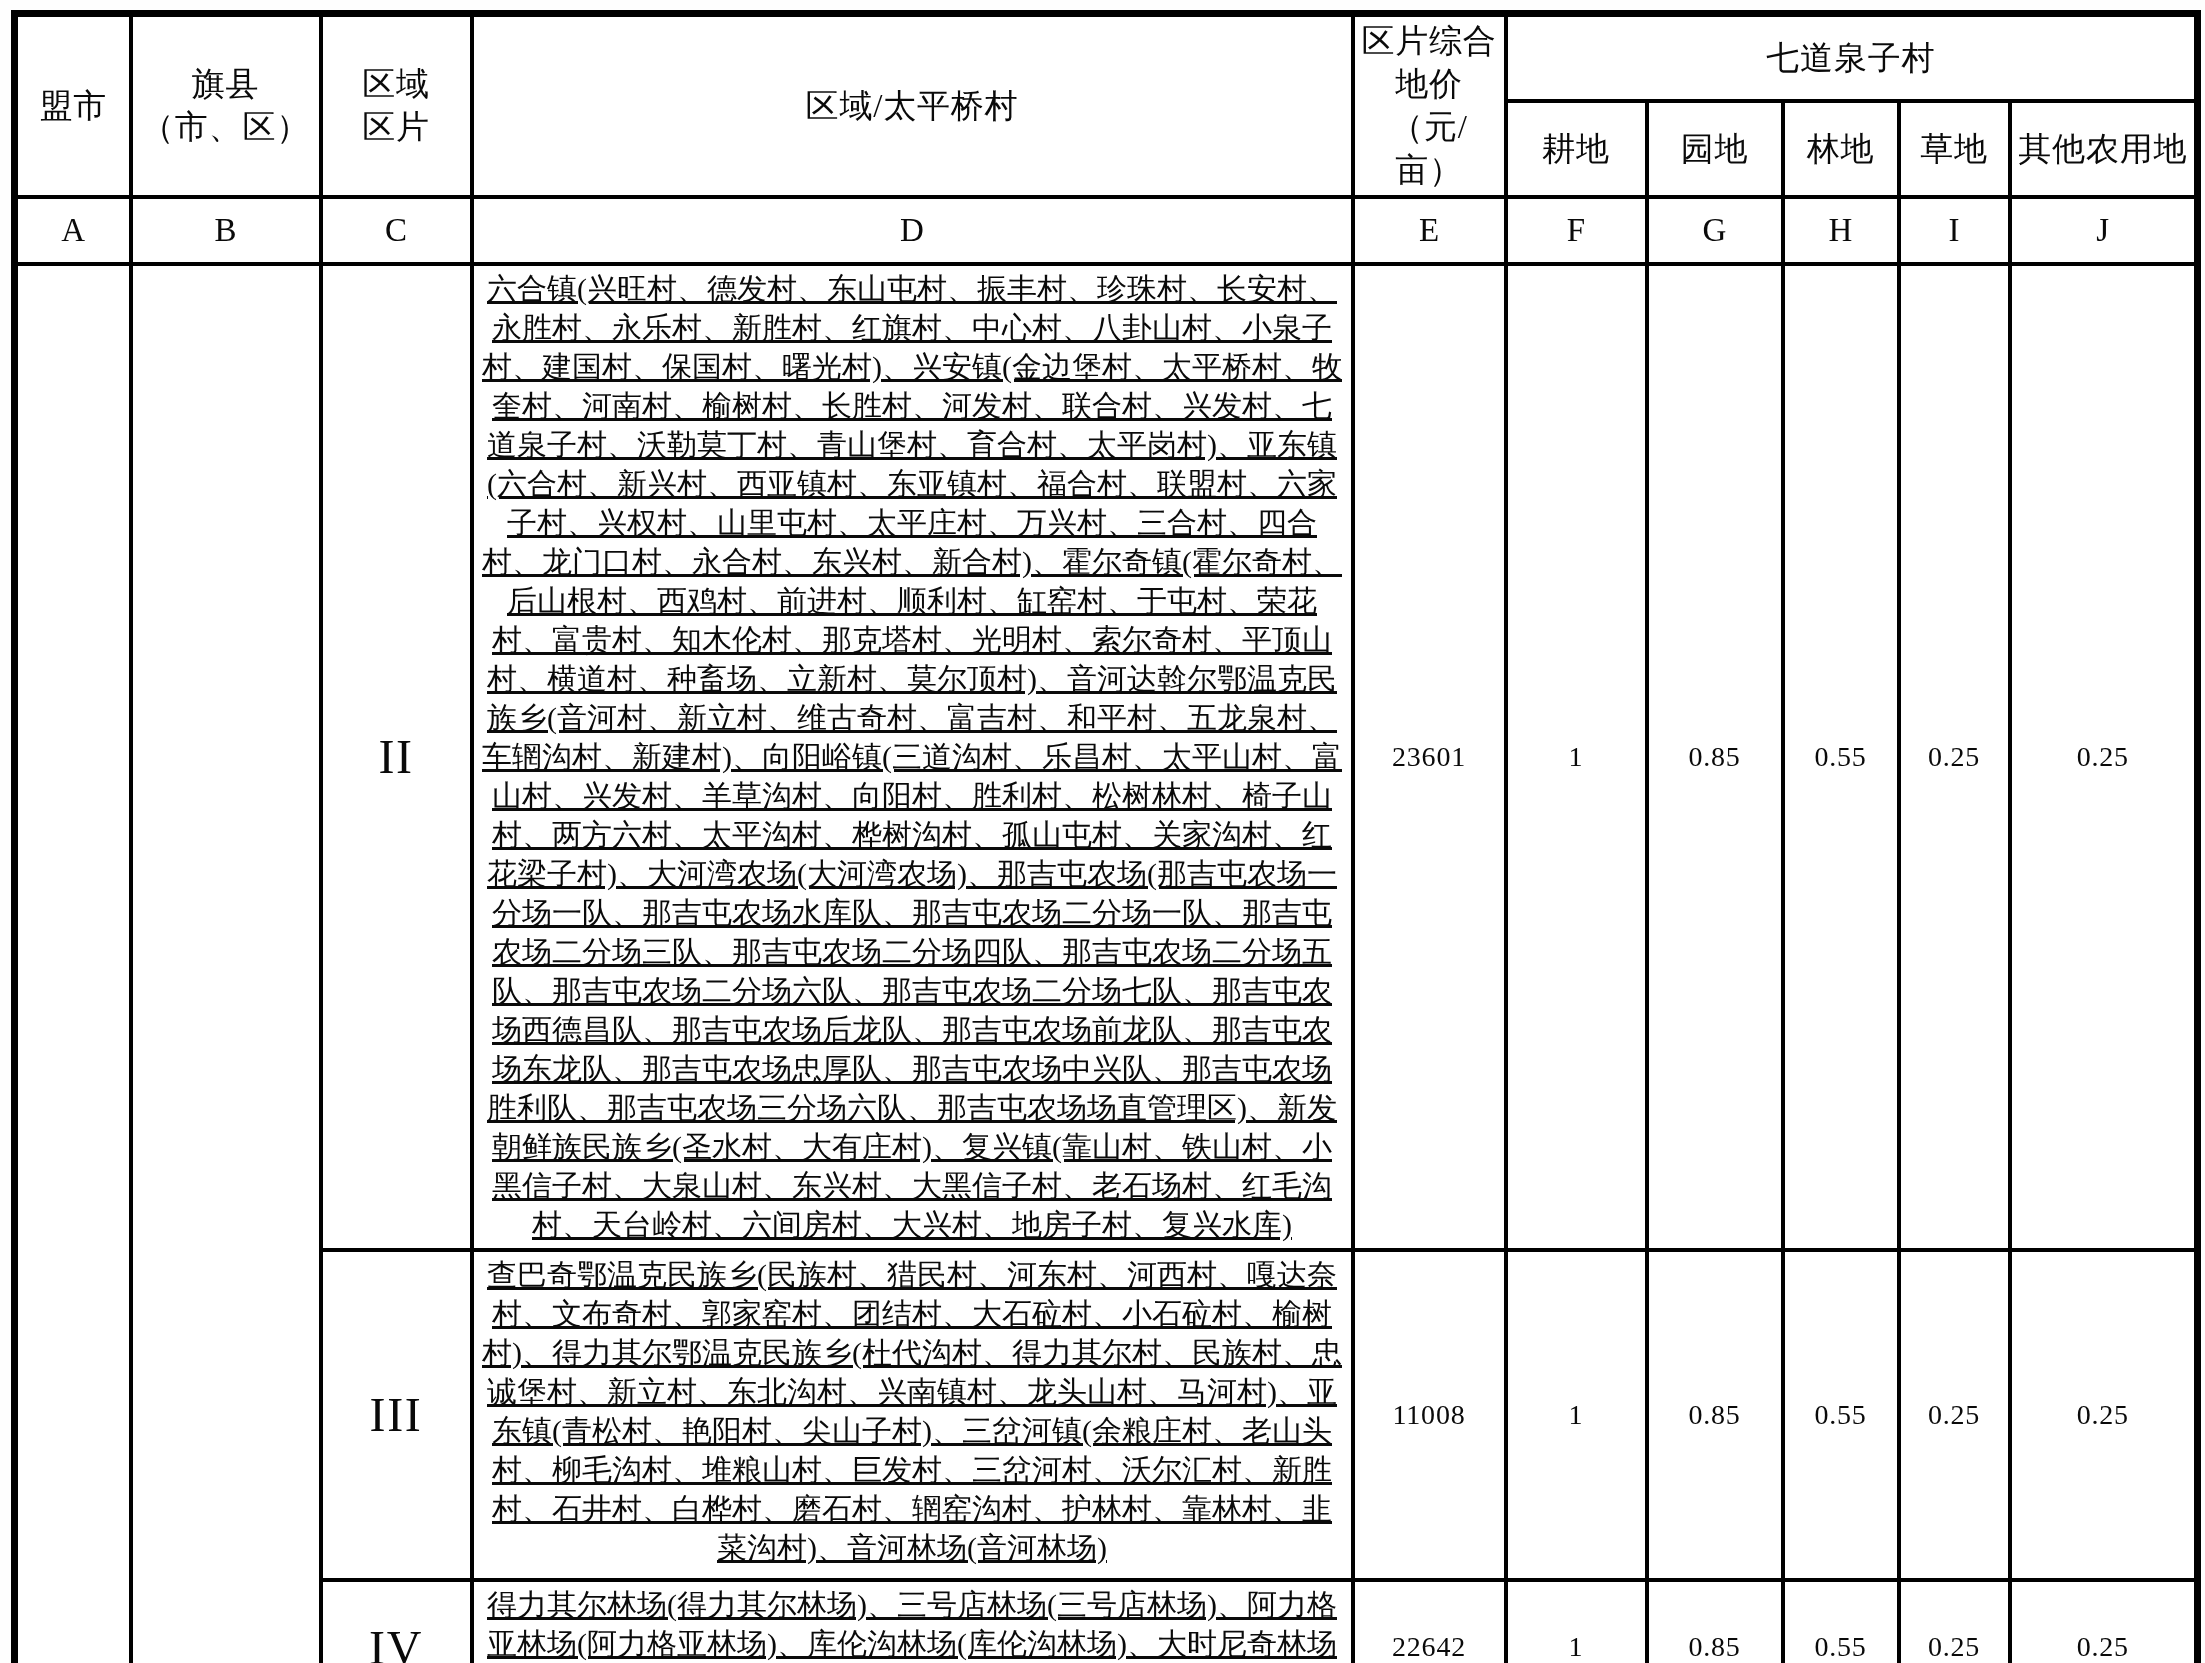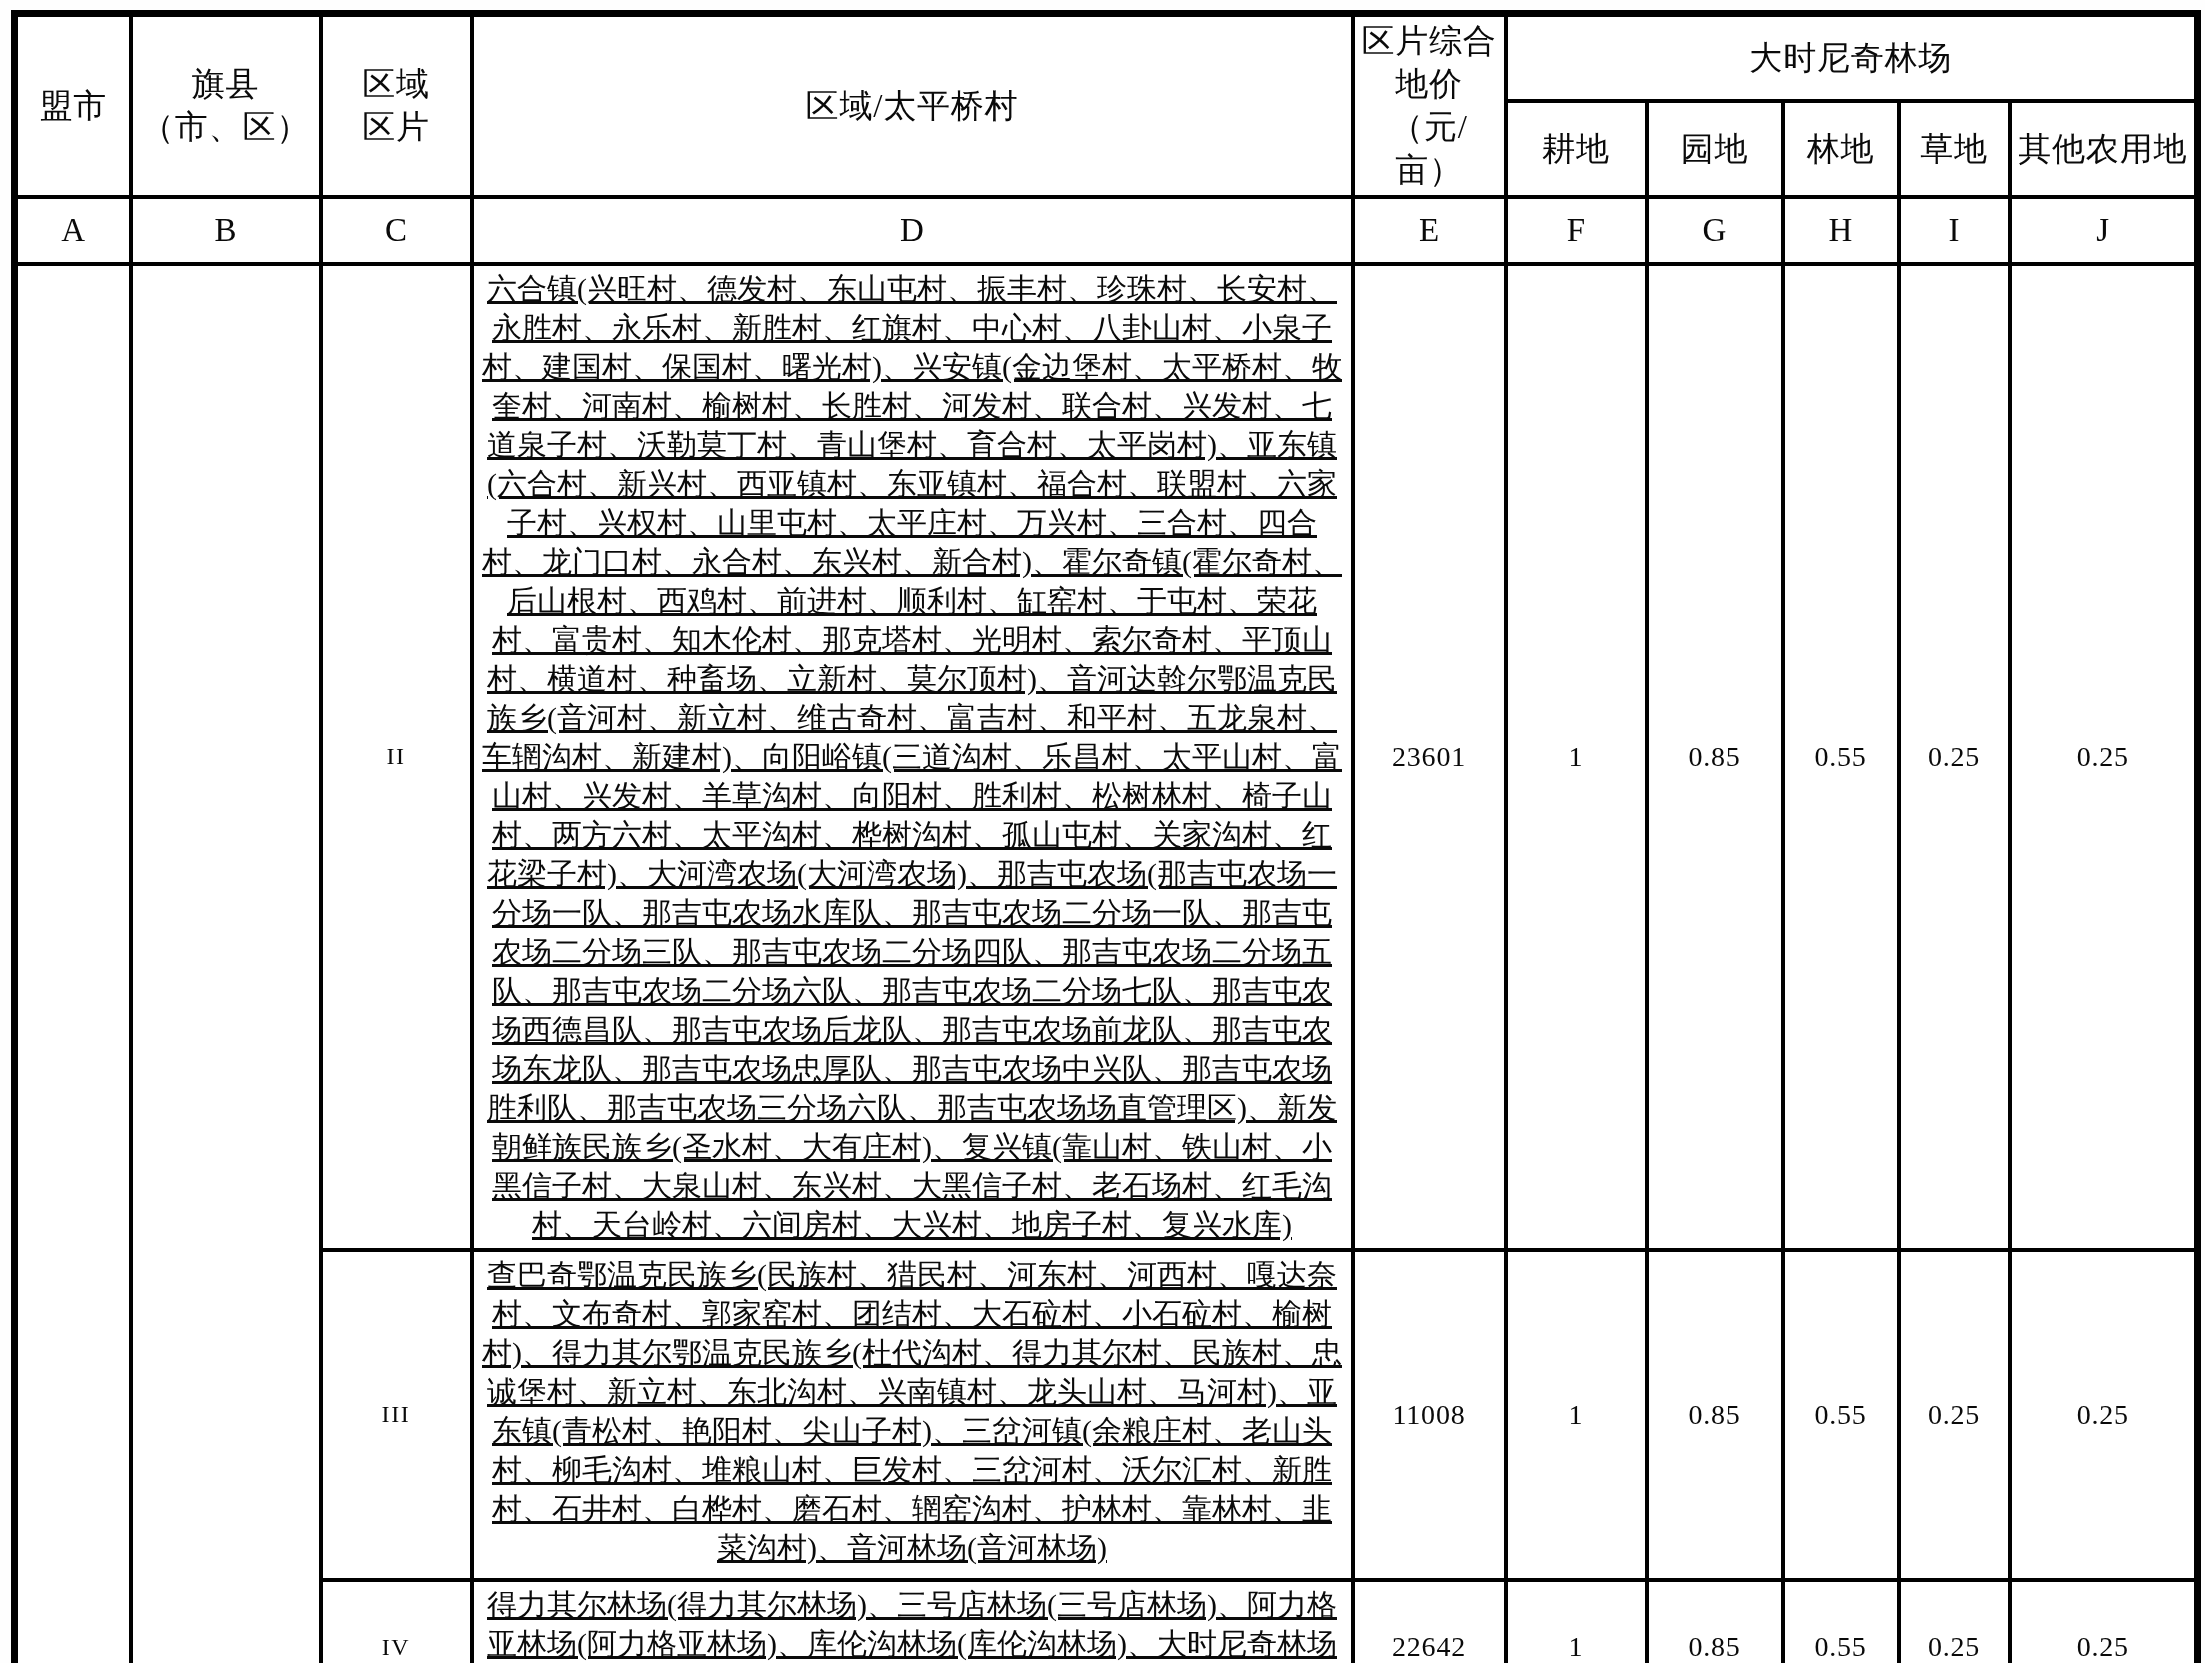--- a/index.html
+++ b/index.html
@@ -50,21 +50,21 @@
     text-align: center;
     vertical-align: middle;
     font-size: 33px;
     font-weight: 500;
     height: 67px;
   }
   
   .zone-cell {
     text-align: center;
     vertical-align: middle;
-    font-size: 24px;
+    font-size: 48px;
     letter-spacing: 1.6px;
   }
   .desc-cell {
     vertical-align: top;
     text-align: justify;
     font-size: 30px;
     line-height: 39px;
     padding: 6.3px 4.8px 6.3px 6.3px;
     text-decoration: underline;
   }
@@ -100,21 +100,21 @@
         <tr style="height:75px">
       <th class="hd" rowspan="2">盟市</th>
       <th class="hd" rowspan="2">旗县
 （市、区）</th>
       <th class="hd" rowspan="2">区域
 区片</th>
       <th class="hd" rowspan="2">区域/太平桥村</th>
       <th class="hd" rowspan="2">区片综合
 地价
 （元/亩）</th>
-      <th class="hd" colspan="5">大时尼奇林场</th>
+      <th class="hd" colspan="5">七道泉子村</th>
     </tr>
 
     <tr style="height:83px">
       <th class="hd">耕地</th>
       <th class="hd">园地</th>
       <th class="hd">林地</th>
       <th class="hd">草地</th>
       <th class="hd">其他农用地</th>
     </tr>
 

